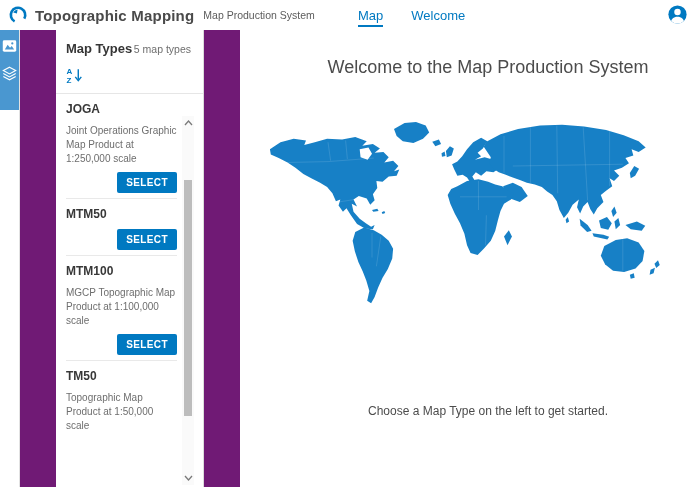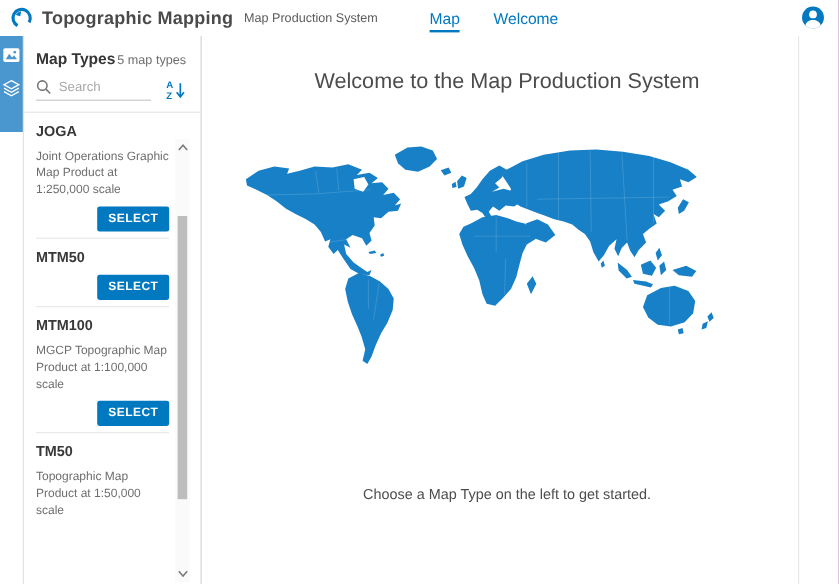--- a/index.html
+++ b/index.html
@@ -18,21 +18,21 @@
   .hdr{height:30px;display:flex;align-items:center;padding:0 10px 0 8px;position:relative;background:#fff;}
   .hdr .logo{margin-right:7px;display:flex;align-items:center;}
   .hdr .title{font-size:15px;font-weight:bold;color:var(--text-dark);letter-spacing:.2px;}
   .hdr .subtitle{font-size:10.5px;color:#5c5c5c;margin-left:9px;}
   .topnav{position:absolute;left:358px;top:0;height:30px;display:flex;gap:28px;align-items:center;}
   .nav-item{font-size:13px;color:var(--accent);cursor:pointer;padding:4px 0 2px;border-bottom:2px solid transparent;}
   .nav-item.active{border-bottom-color:var(--accent);}
   .avatar{position:absolute;right:12px;top:5px;cursor:pointer;display:flex;}
 
   
-  .bdy{display:flex;height:457px;}
+  .bdy{display:flex;height:457px;gap:36px;}
 
   .strip{width:20px;border-right:1px solid #e2e2e2;background:#fff;flex:0 0 20px;}
   .strip-blue{background:var(--strip-bg);height:80px;padding-top:4px;display:flex;flex-direction:column;align-items:center;gap:3px;}
   .tool-btn{width:20px;height:24px;display:flex;align-items:center;justify-content:center;cursor:pointer;}
 
   .side{width:148px;flex:0 0 148px;border-right:1px solid #dcdcdc;position:relative;background:#fff;}
   .side-head{display:flex;justify-content:space-between;align-items:baseline;padding:11px 12px 5px 10px;}
   .side-title{font-size:13px;font-weight:bold;color:#363636;}
   .side-count{font-size:10.5px;color:var(--text-mid);}
   .search-row{display:flex;align-items:center;padding:5px 12px 9px 10px;border-bottom:1px solid #e6e6e6;}
@@ -123,29 +123,20 @@
       </div>
     </div>
 
     <div class="side">
       <div class="side-head">
         <span class="side-title">Map Types</span>
         <span class="side-count">5 map types</span>
       </div>
 
       <div class="search-row">
-        <div class="search-box">
-          <span style="display:flex;">
-            <svg width="13" height="13" viewBox="0 0 16 16">
-              <circle cx="6.5" cy="6.5" r="4.8" fill="none" stroke="#767676" stroke-width="1.6"></circle>
-              <line x1="10.2" y1="10.2" x2="14.6" y2="14.6" stroke="#767676" stroke-width="1.6"></line>
-            </svg>
-          </span>
-          <input type="text" placeholder="Search" style="">
-        </div>
         <span class="sort-btn">
           <svg width="17" height="18" viewBox="0 0 18 19">
             <text x="0.5" y="8" font-size="8.5" font-weight="bold" fill="#0079c1">A</text>
             <text x="0.5" y="17.5" font-size="8.5" font-weight="bold" fill="#0079c1">Z</text>
             <line x1="13" y1="3.5" x2="13" y2="14.5" stroke="#0079c1" stroke-width="1.5"></line>
             <polyline points="9.8,11.5 13,15.5 16.2,11.5" fill="none" stroke="#0079c1" stroke-width="1.5"></polyline>
           </svg>
         </span>
       </div>
 

